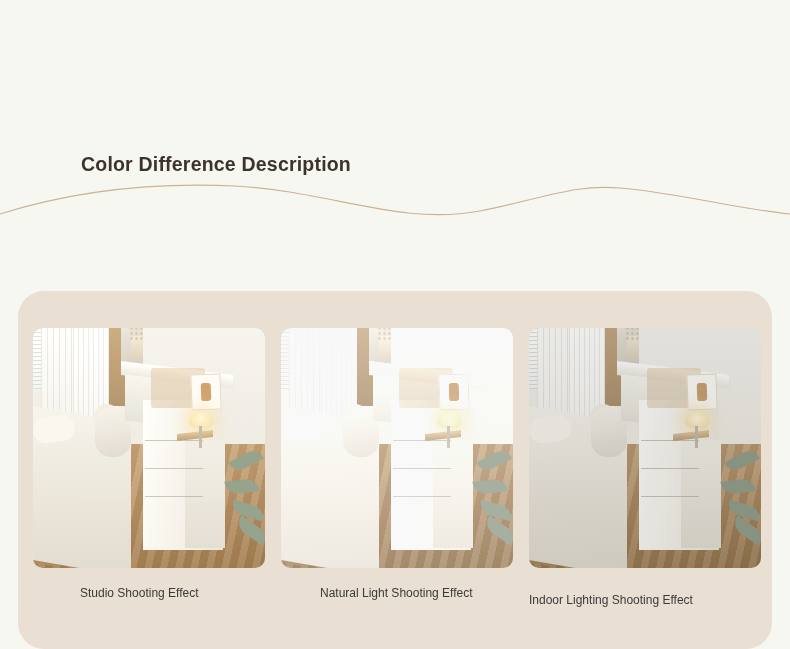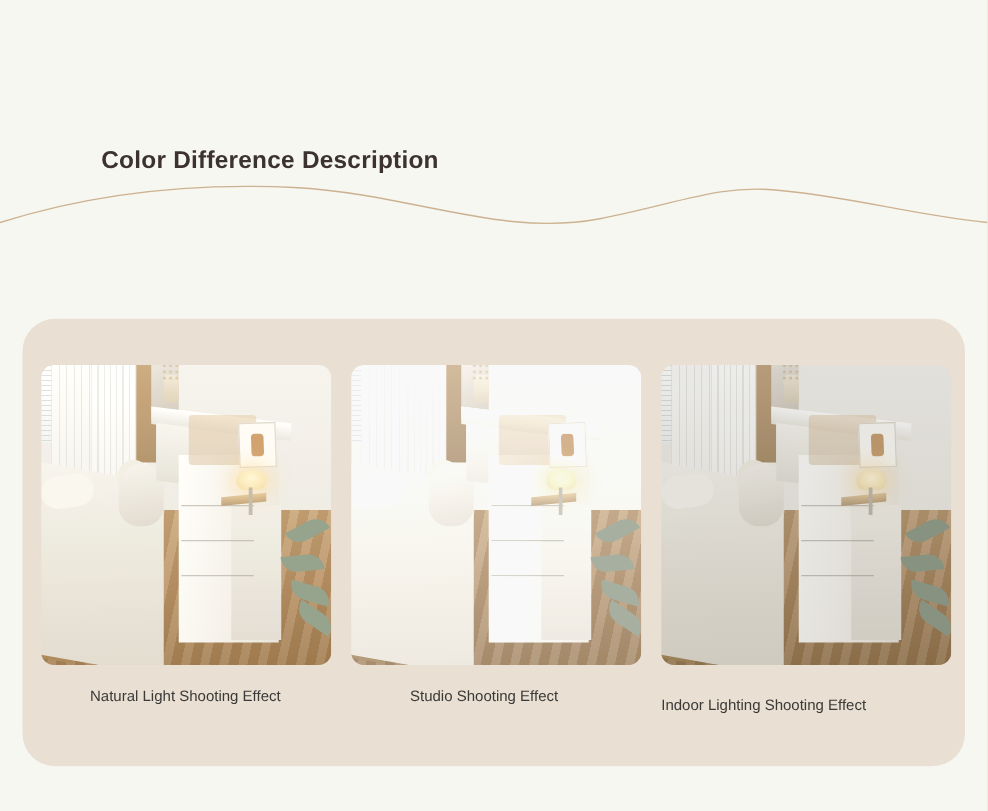--- a/index.html
+++ b/index.html
@@ -2,21 +2,21 @@
 <html><head>
 <meta charset="utf-8">
 <style>
   html,body{margin:0;padding:0;}
   body{
     width:790px;height:649px;
     background:#f7f7f2;
     font-family:"Liberation Sans",sans-serif;
     overflow:hidden;position:relative;
   }
-  .page{position:absolute;inset:0;}
+  .page{position:absolute;inset:0;margin-top:36px;}
 
   
   .section-title{
     position:absolute;left:81px;top:117px;
     font-size:19.5px;font-weight:bold;
     color:#3d332e;letter-spacing:.2px;
     white-space:nowrap;
   }
   .wave-wrap{
     position:absolute;left:0;top:140px;
@@ -336,19 +336,19 @@
             <div class="leaf" style="left:8px;top:58px;transform:rotate(16deg)"></div>
             <div class="leaf" style="left:12px;top:78px;transform:rotate(34deg)"></div>
           </div>
         </div>
         <div class="grade"></div>
       </div>
 
     </div>
 
     <div class="captions">
+      <div class="cap cap-1">Studio Shooting Effect</div>
       <div class="cap cap-2">Natural Light Shooting Effect</div>
-      <div class="cap cap-1">Studio Shooting Effect</div>
       <div class="cap cap-3">Indoor Lighting Shooting Effect</div>
     </div>
 
   </div>
 </div>
 
 </body></html>

